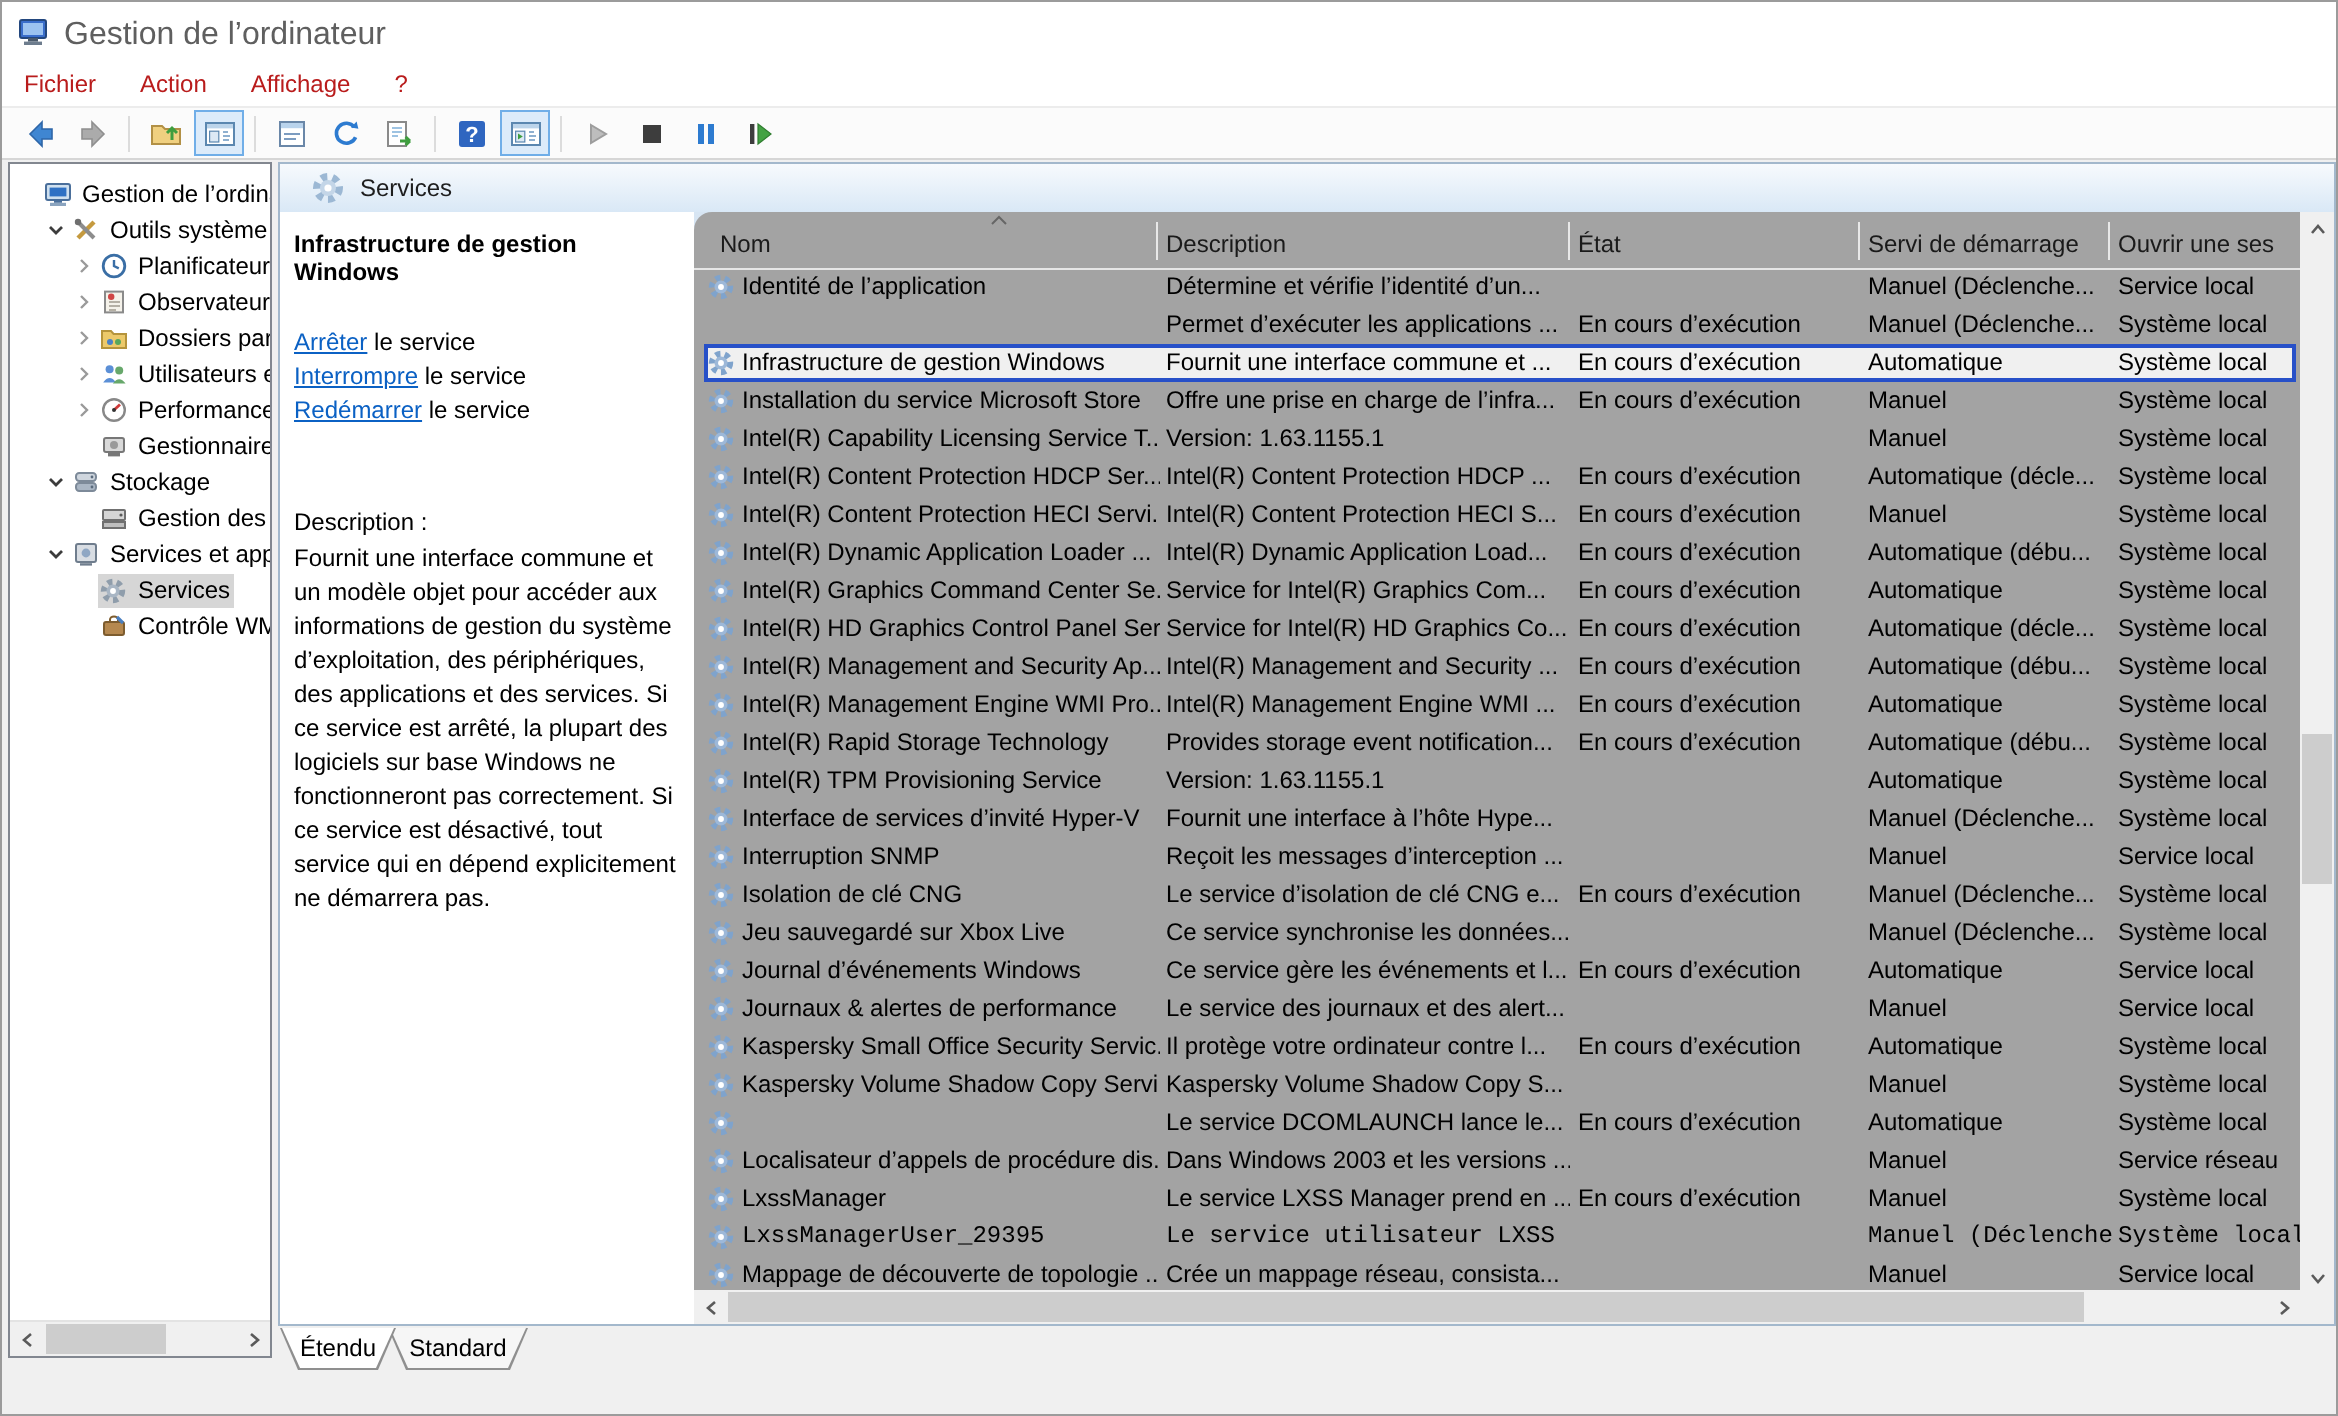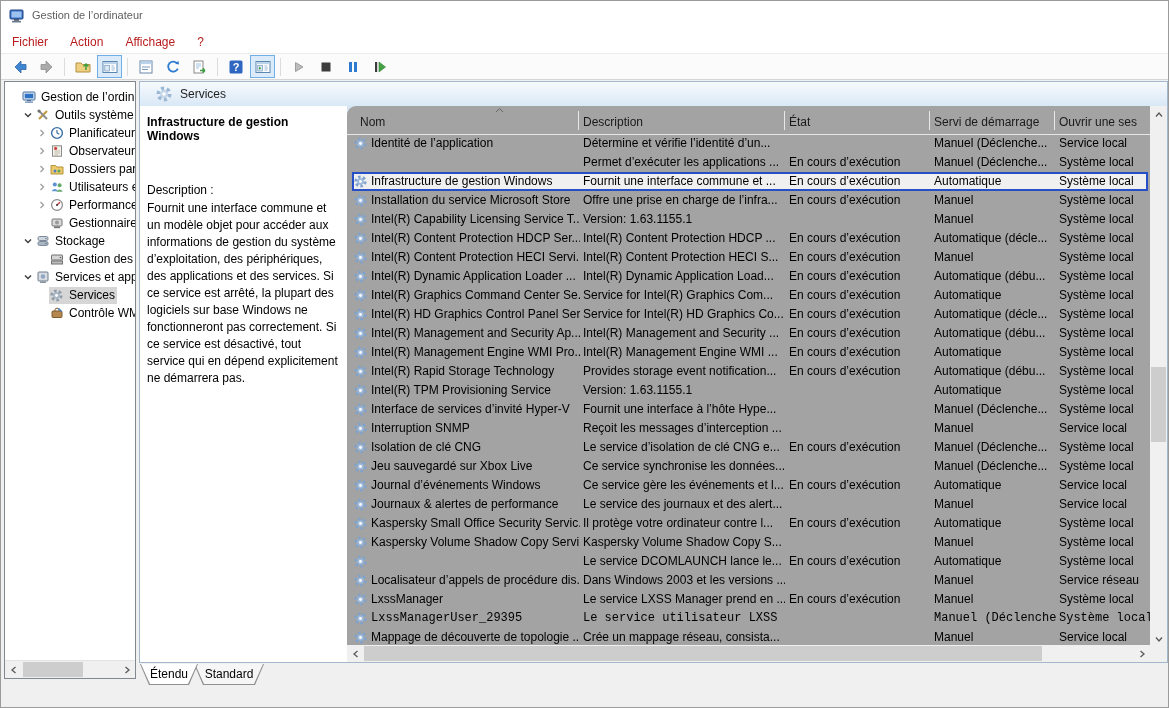--- a/index.html
+++ b/index.html
@@ -1,20 +1,20 @@
 <!DOCTYPE html>
 <html><head>
 <meta charset="utf-8">
 <style>
   html,body{margin:0;padding:0;background:#cfcfcf;font-family:"Liberation Sans","DejaVu Sans",sans-serif;}
   .window{position:relative;width:1169px;height:708px;background:#f0f0f0;border:1px solid #9b9b9b;box-sizing:border-box;overflow:hidden;font-size:12px;color:#000;}
   
   .titlebar{position:absolute;left:0;top:0;width:100%;height:30px;background:#ffffff;}
   .app-icon{position:absolute;left:8px;top:7px;width:16px;height:16px;}
-  .title{position:absolute;left:31px;top:8px;color:#5f5f5f;font-size:11px;white-space:nowrap;}
+  .title{position:absolute;left:31px;top:8px;color:#5f5f5f;font-size:16px;white-space:nowrap;}
   
   .menubar{position:absolute;left:0;top:30px;width:100%;height:22px;background:#ffffff;display:flex;align-items:center;}
   .menu-item{padding:3px 11px;color:#b91c1c;cursor:default;}
   
   .toolbar{position:absolute;left:0;top:52px;width:100%;height:27px;background:#fbfbfb;border-top:1px solid #ececec;border-bottom:1px solid #d6d6d6;display:flex;align-items:center;padding-left:5px;box-sizing:border-box;}
   .tbtn{width:25px;height:23px;display:inline-flex;align-items:center;justify-content:center;border:1px solid transparent;box-sizing:border-box;margin:0 1px;}
   .tbtn.tb-active{background:#dcebfa;border:1px solid #70aee8;}
   .tsep{width:1px;height:18px;background:#dcdcdc;margin:0 4px;}
   
   .left-panel{position:absolute;left:3px;top:80px;width:132px;height:598px;background:#ffffff;border:1px solid #828790;box-sizing:border-box;overflow:hidden;}
@@ -423,20 +423,25 @@
             <circle cx="8" cy="8" r="4" fill="#c4d6e8"></circle>
             <circle cx="8" cy="8" r="1.8" fill="#ffffff"></circle>
           </svg>
       </span>
       <span class="band-title">Services</span>
     </div>
     <div class="under-band"></div>
 
     <div class="detail-pane">
       <div class="svc-title">Infrastructure de gestion Windows</div>
+      <div id="actions">
+          <div class="action-line"><a class="alink">Arrêter</a><span> le service</span></div>
+          <div class="action-line"><a class="alink">Interrompre</a><span> le service</span></div>
+          <div class="action-line"><a class="alink">Redémarrer</a><span> le service</span></div>
+        </div>
       <div class="desc-label">Description :</div>
       <div class="desc-text">Fournit une interface commune et un modèle objet pour accéder aux informations de gestion du système d’exploitation, des périphériques, des applications et des services. Si ce service est arrêté, la plupart des logiciels sur base Windows ne fonctionneront pas correctement. Si ce service est désactivé, tout service qui en dépend explicitement ne démarrera pas.</div>
     </div>
 
     <div class="list-wrap">
       <div class="lheader">
         <span class="sort">
             <svg width="9" height="6" viewBox="0 0 9 6">
               <path d="M1 5 L4.5 1.5 L8 5" fill="none" stroke="#666" stroke-width="1"></path>
             </svg>

